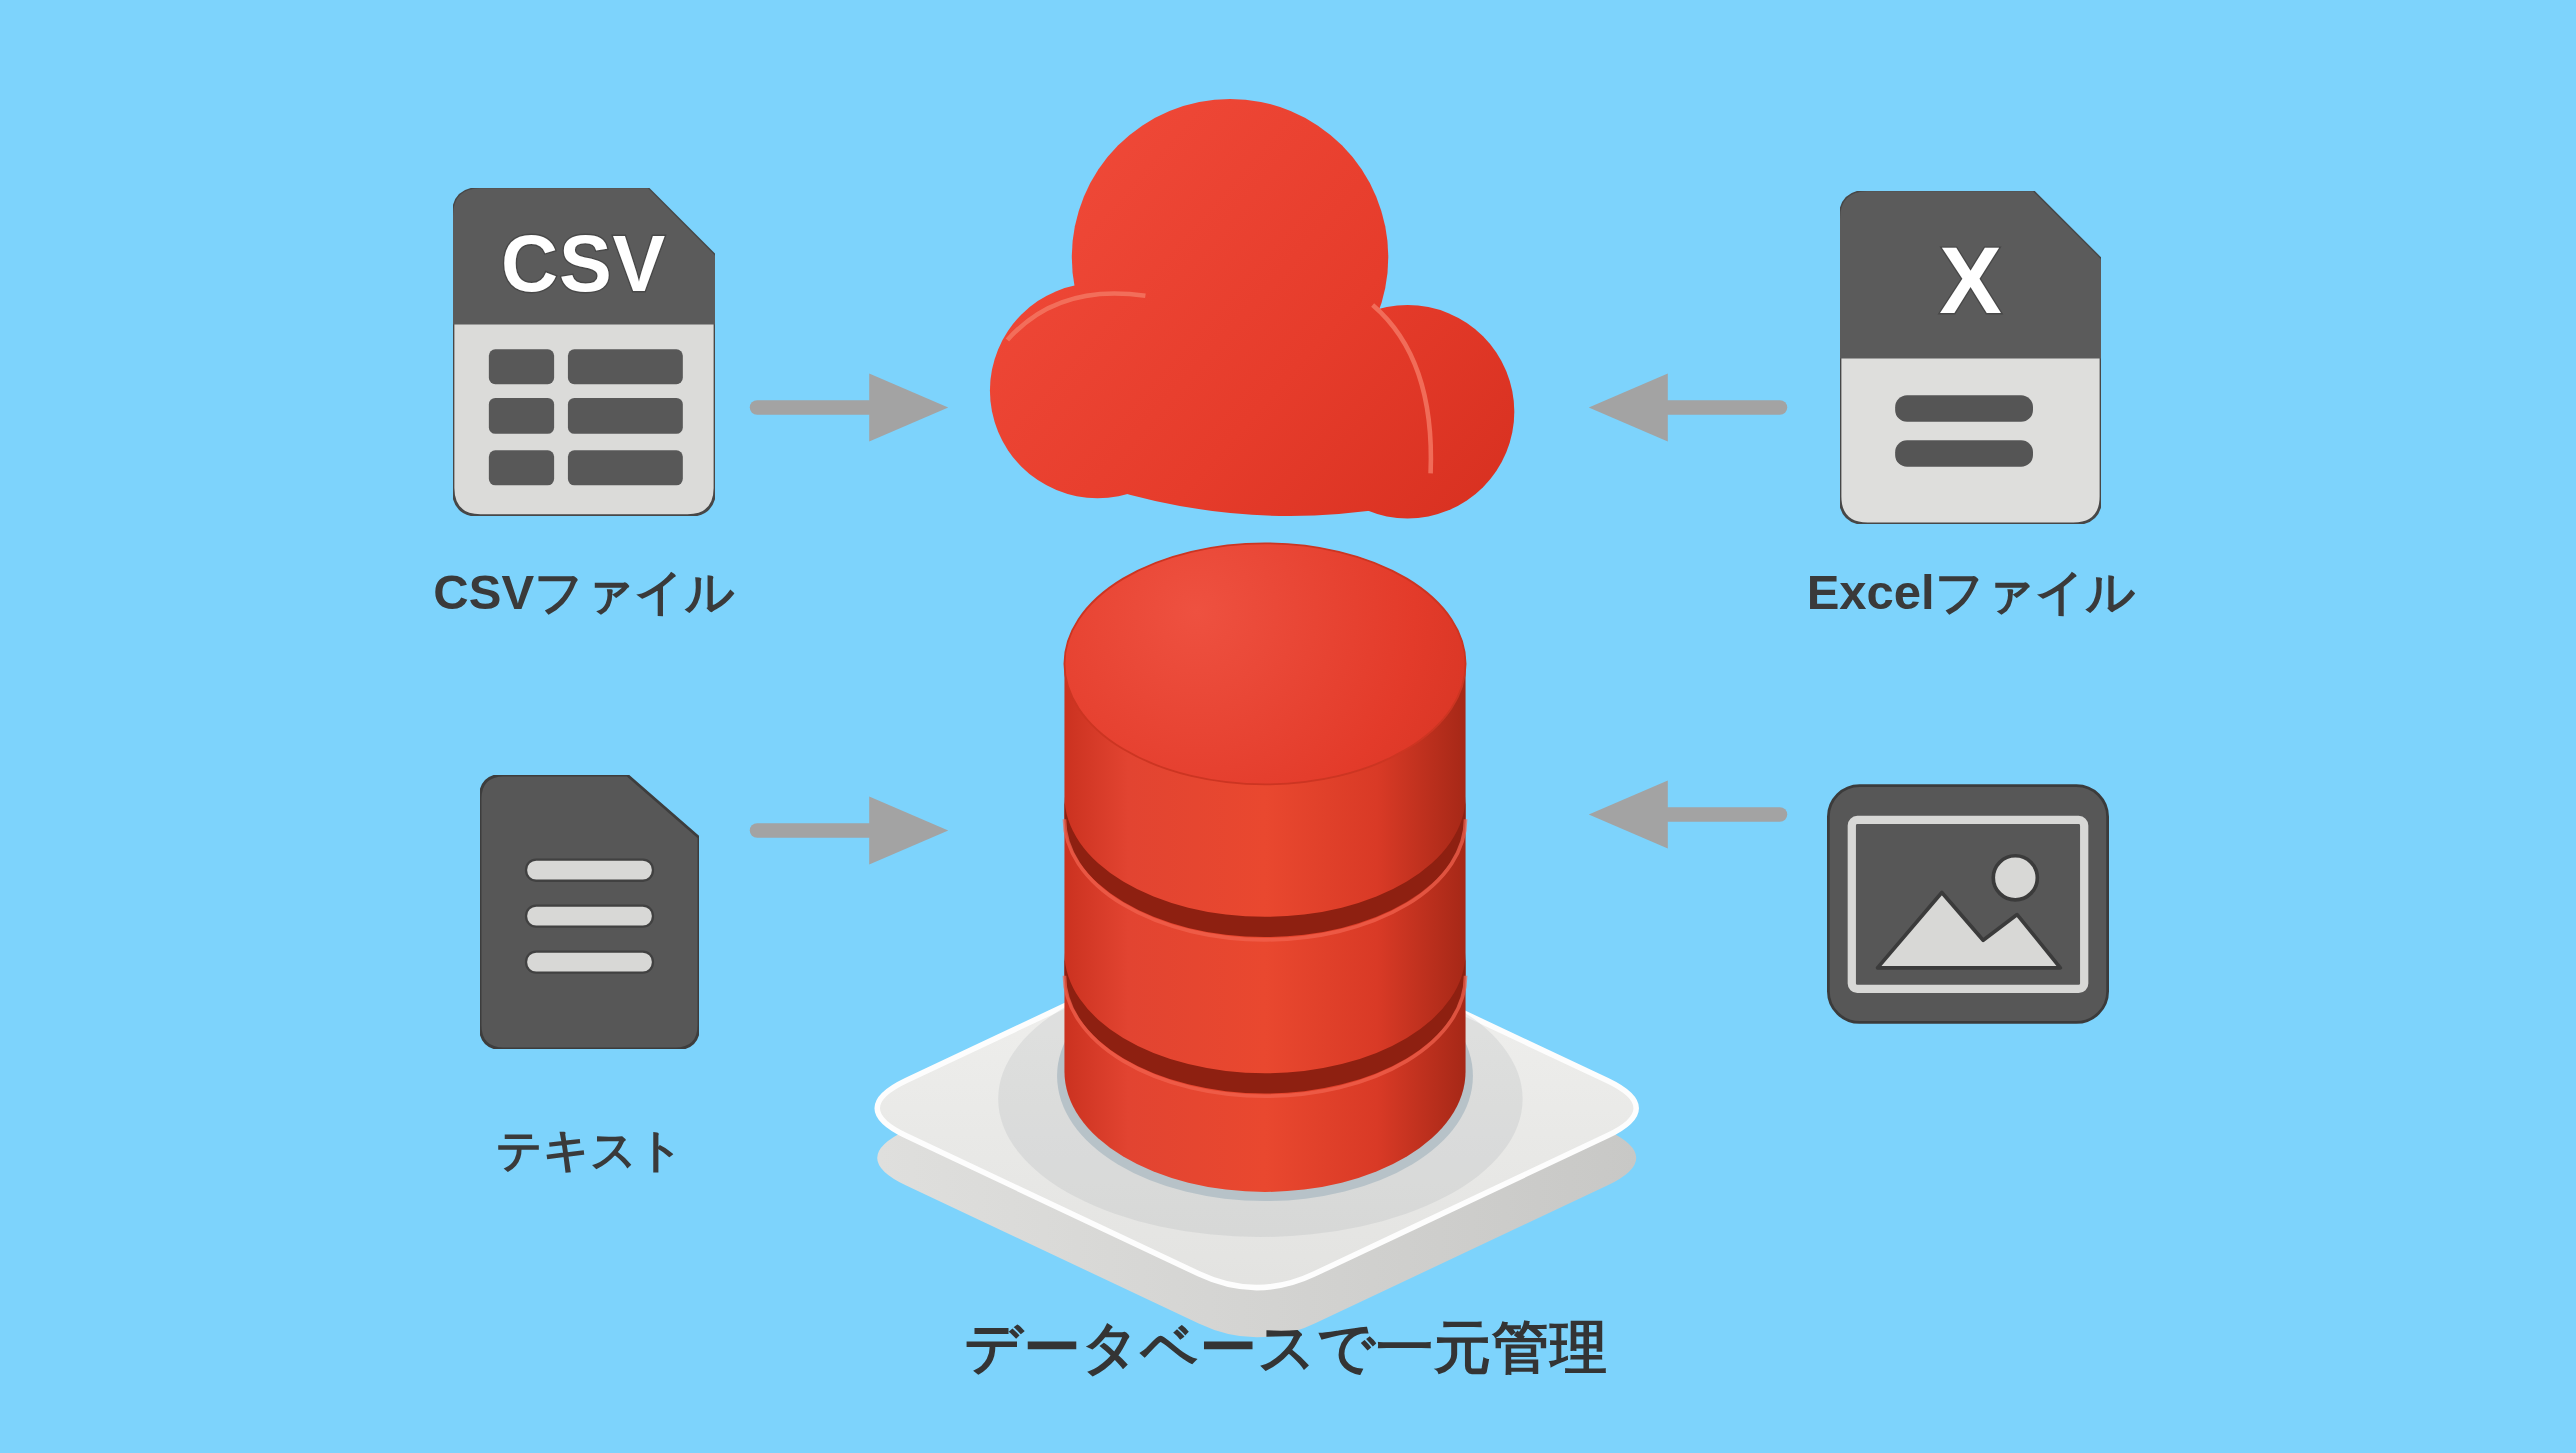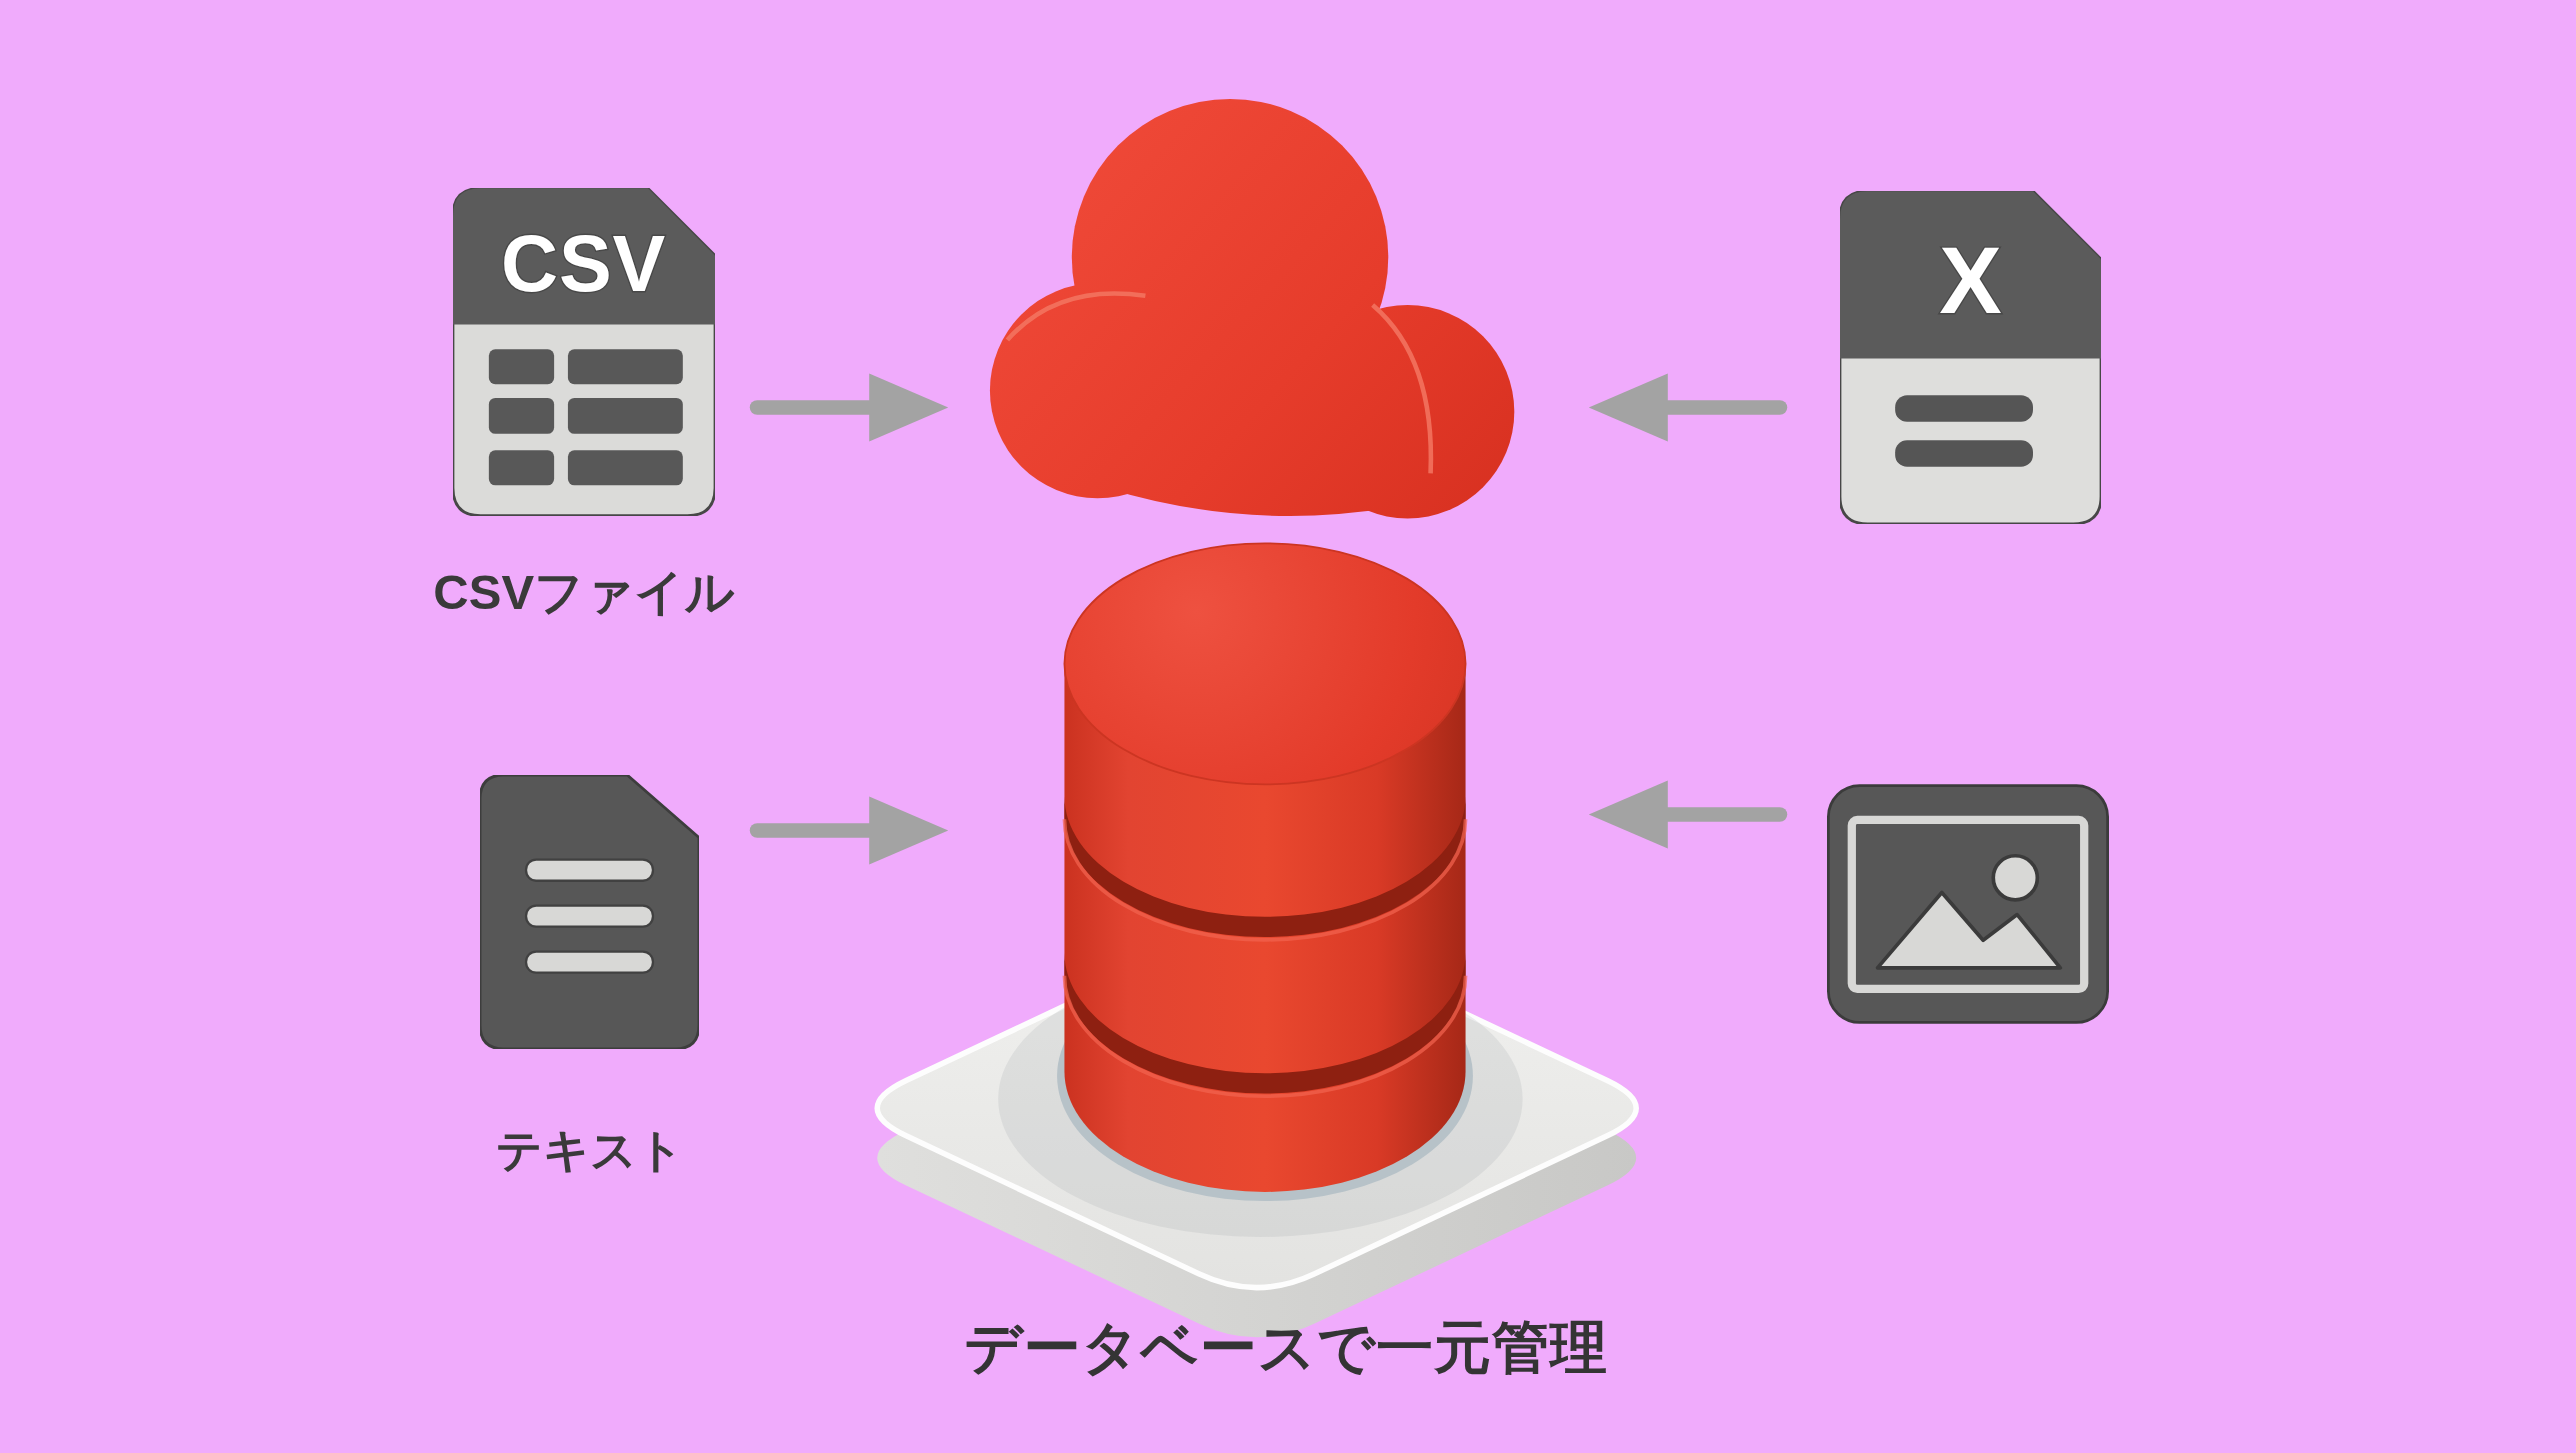--- a/index.html
+++ b/index.html
@@ -1,17 +1,17 @@
 <!DOCTYPE html>
 <html style="font-size:14.7px"><head>
 <meta charset="utf-8">
 <style>
   html,body{margin:0;padding:0;background:#ffffff;}
   .canvas{
-    position:relative;width:2576px;height:1454px;background:#f0abfc;overflow:hidden;
+    position:relative;width:2576px;height:1454px;background:#7dd3fc;overflow:hidden;
     font-family:"Liberation Sans",sans-serif;
   }
   .abs{position:absolute;}
   .label{
     position:absolute;width:460px;text-align:center;
     font-weight:800;color:#3a3a3a;line-height:1.15;
     font-family:"Liberation Sans",sans-serif;
     margin-top:16px;
   }
   .label-lg{font-size:49px;}
@@ -45,20 +45,21 @@
 
   <svg class="abs" style="left:1840px;top:191px" width="261" height="333" viewBox="0 0 284 362" aria-hidden="true">
     <path d="M 30 0 H 210 L 284 74 V 332 Q 284 362 254 362 H 30 Q 0 362 0 332 V 30 Q 0 0 30 0 Z" fill="#DEDEDC" stroke="#474747" stroke-width="3"></path>
     <path d="M 30 0 H 210 L 284 74 V 182 H 0 V 30 Q 0 0 30 0 Z" fill="#5B5B5B"></path>
     <text x="142" y="133" text-anchor="middle" font-size="102" font-weight="bold" fill="#ffffff" stroke="#484848" stroke-width="3" paint-order="stroke" font-family="&quot;Liberation Sans&quot;,sans-serif">X</text>
     <g fill="#555555">
       <rect x="60" y="222" width="150" height="29" rx="13"></rect>
       <rect x="60" y="271" width="150" height="29" rx="13"></rect>
     </g>
   </svg>
+  <div class="label label-lg" style="left:1741px;top:548px">Excelファイル</div>
 
   <svg class="abs" style="left:480px;top:775px" width="219" height="274" viewBox="0 0 238 298" aria-hidden="true">
     <path d="M 26 0 H 160 L 238 68 V 272 Q 238 298 212 298 H 26 Q 0 298 0 272 V 26 Q 0 0 26 0 Z" fill="#575757" stroke="#3d3d3d" stroke-width="3"></path>
     <g fill="#D8D8D6" stroke="#414141" stroke-width="2.5">
       <rect x="50" y="92" width="138" height="23" rx="11"></rect>
       <rect x="50" y="142" width="138" height="23" rx="11"></rect>
       <rect x="50" y="192" width="138" height="23" rx="11"></rect>
     </g>
   </svg>
   <div class="label label-md" style="left:360px;top:1108px">テキスト</div>

